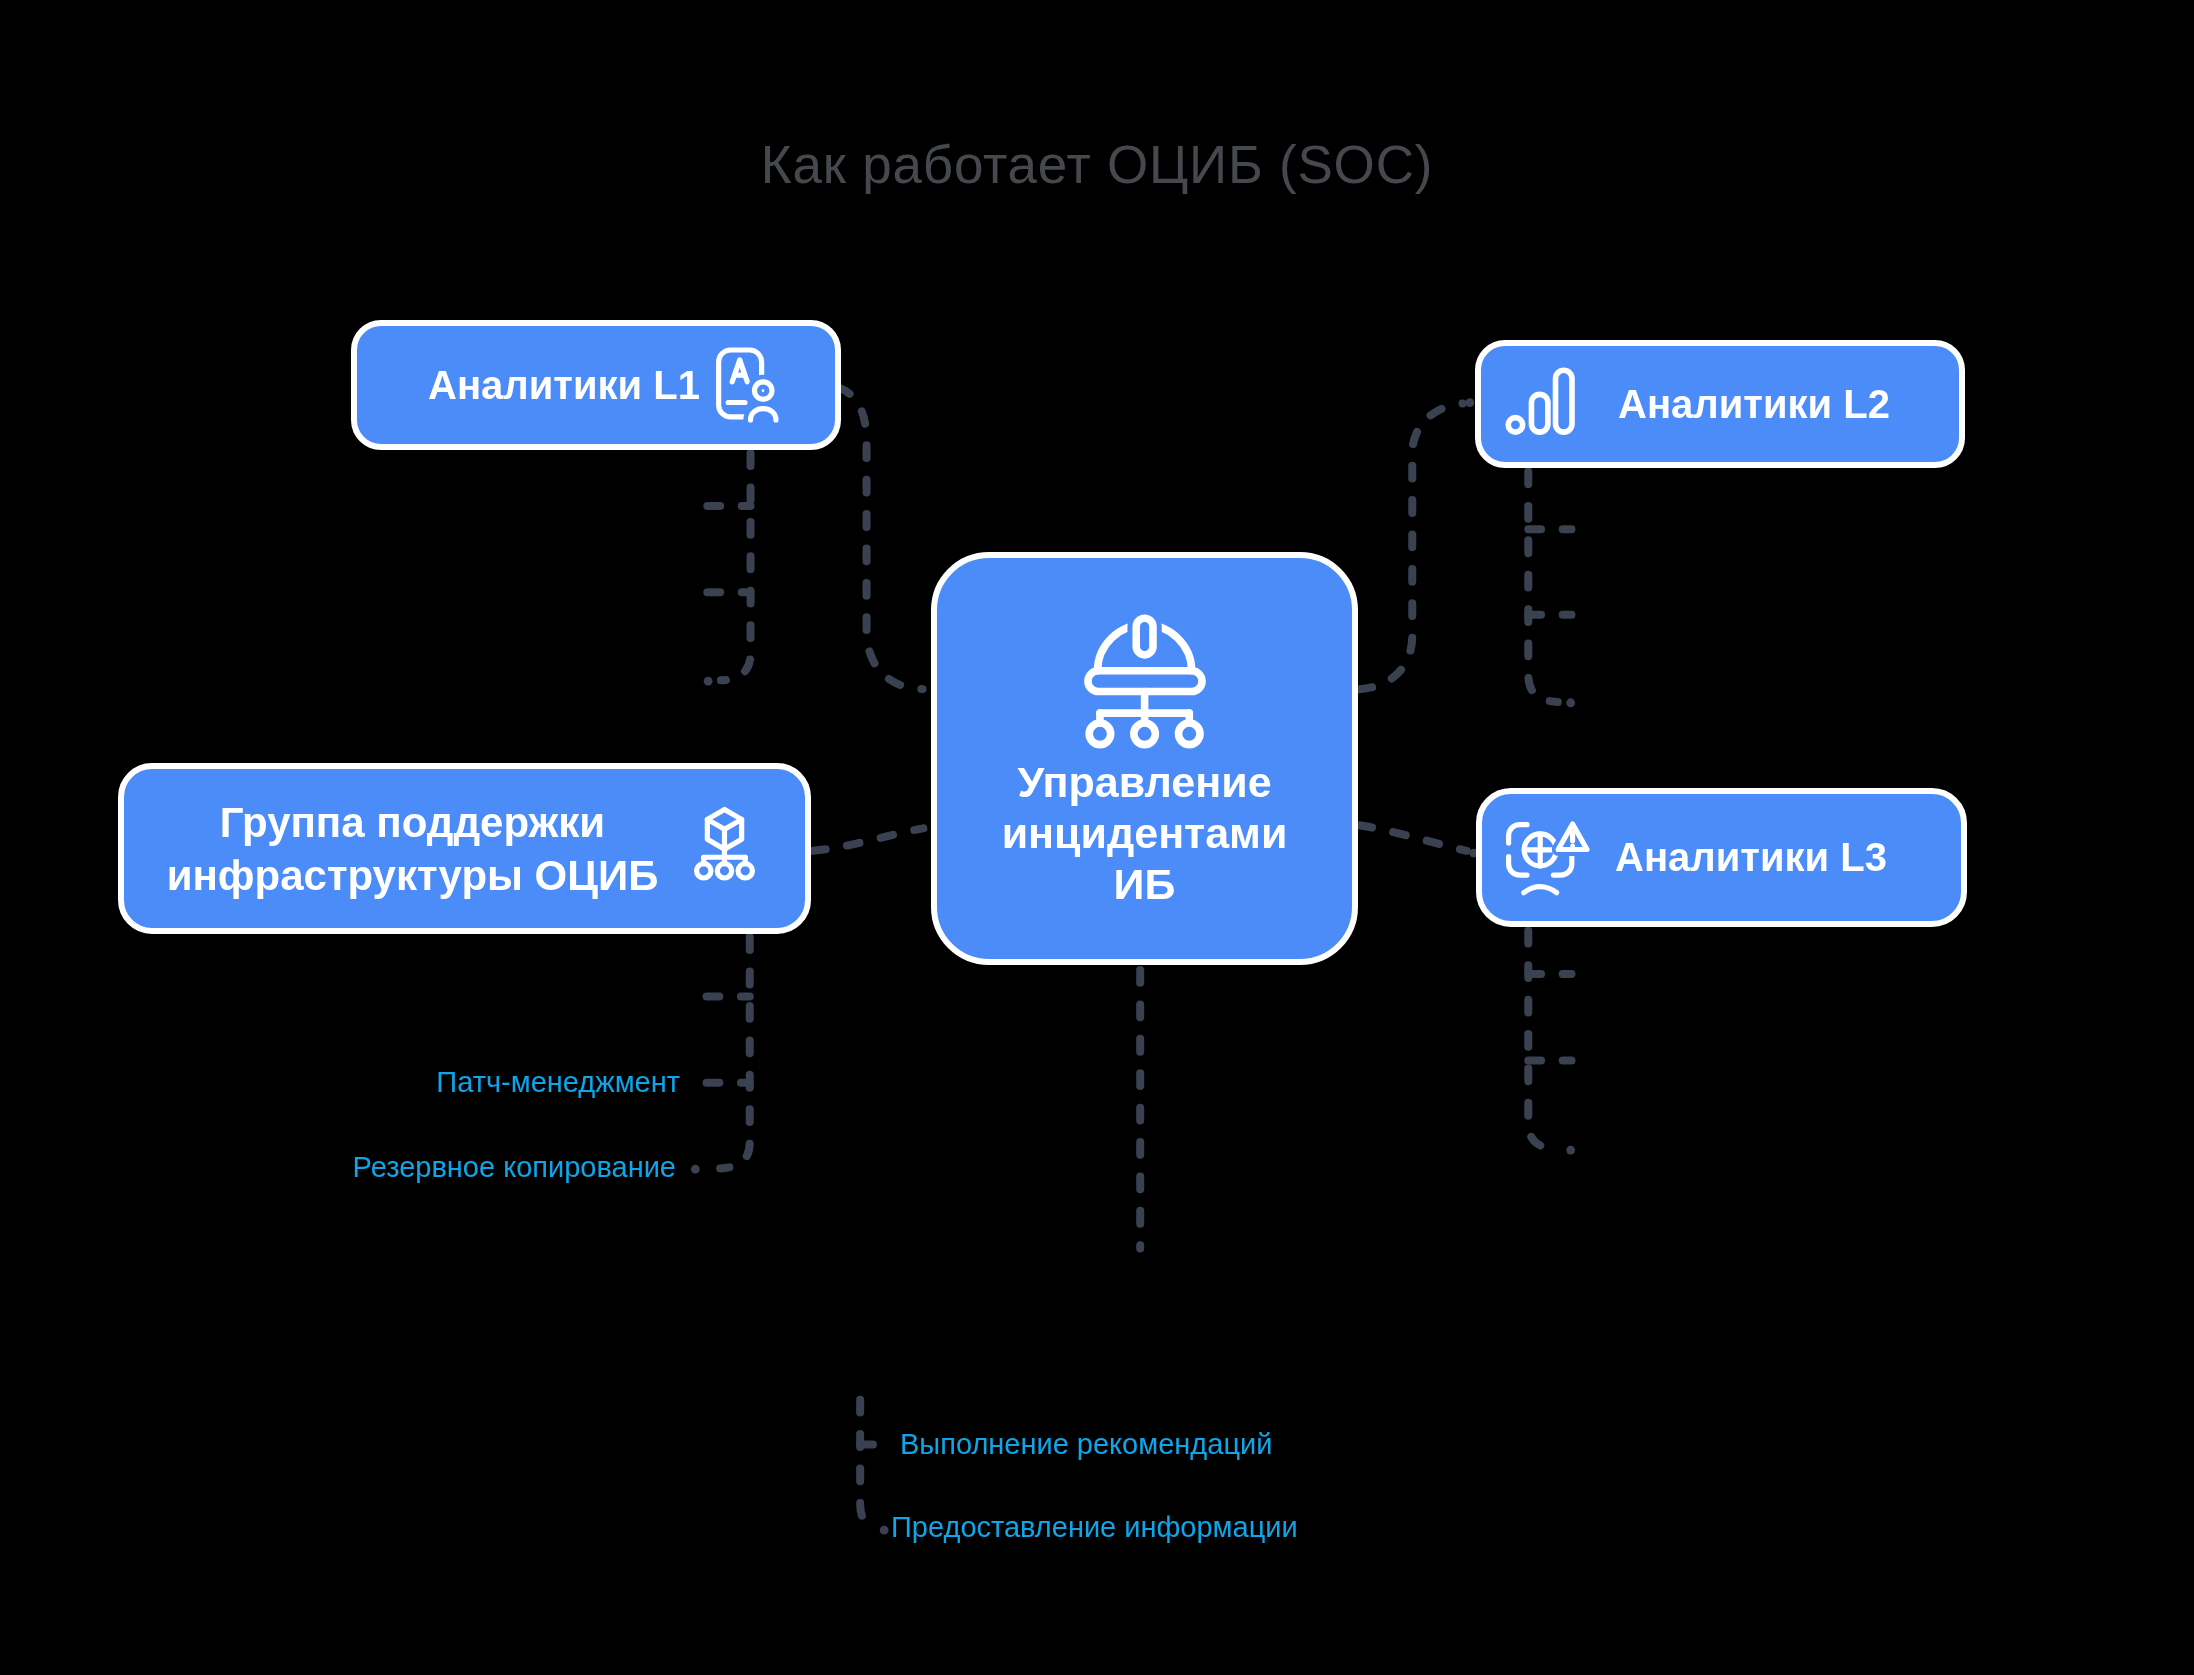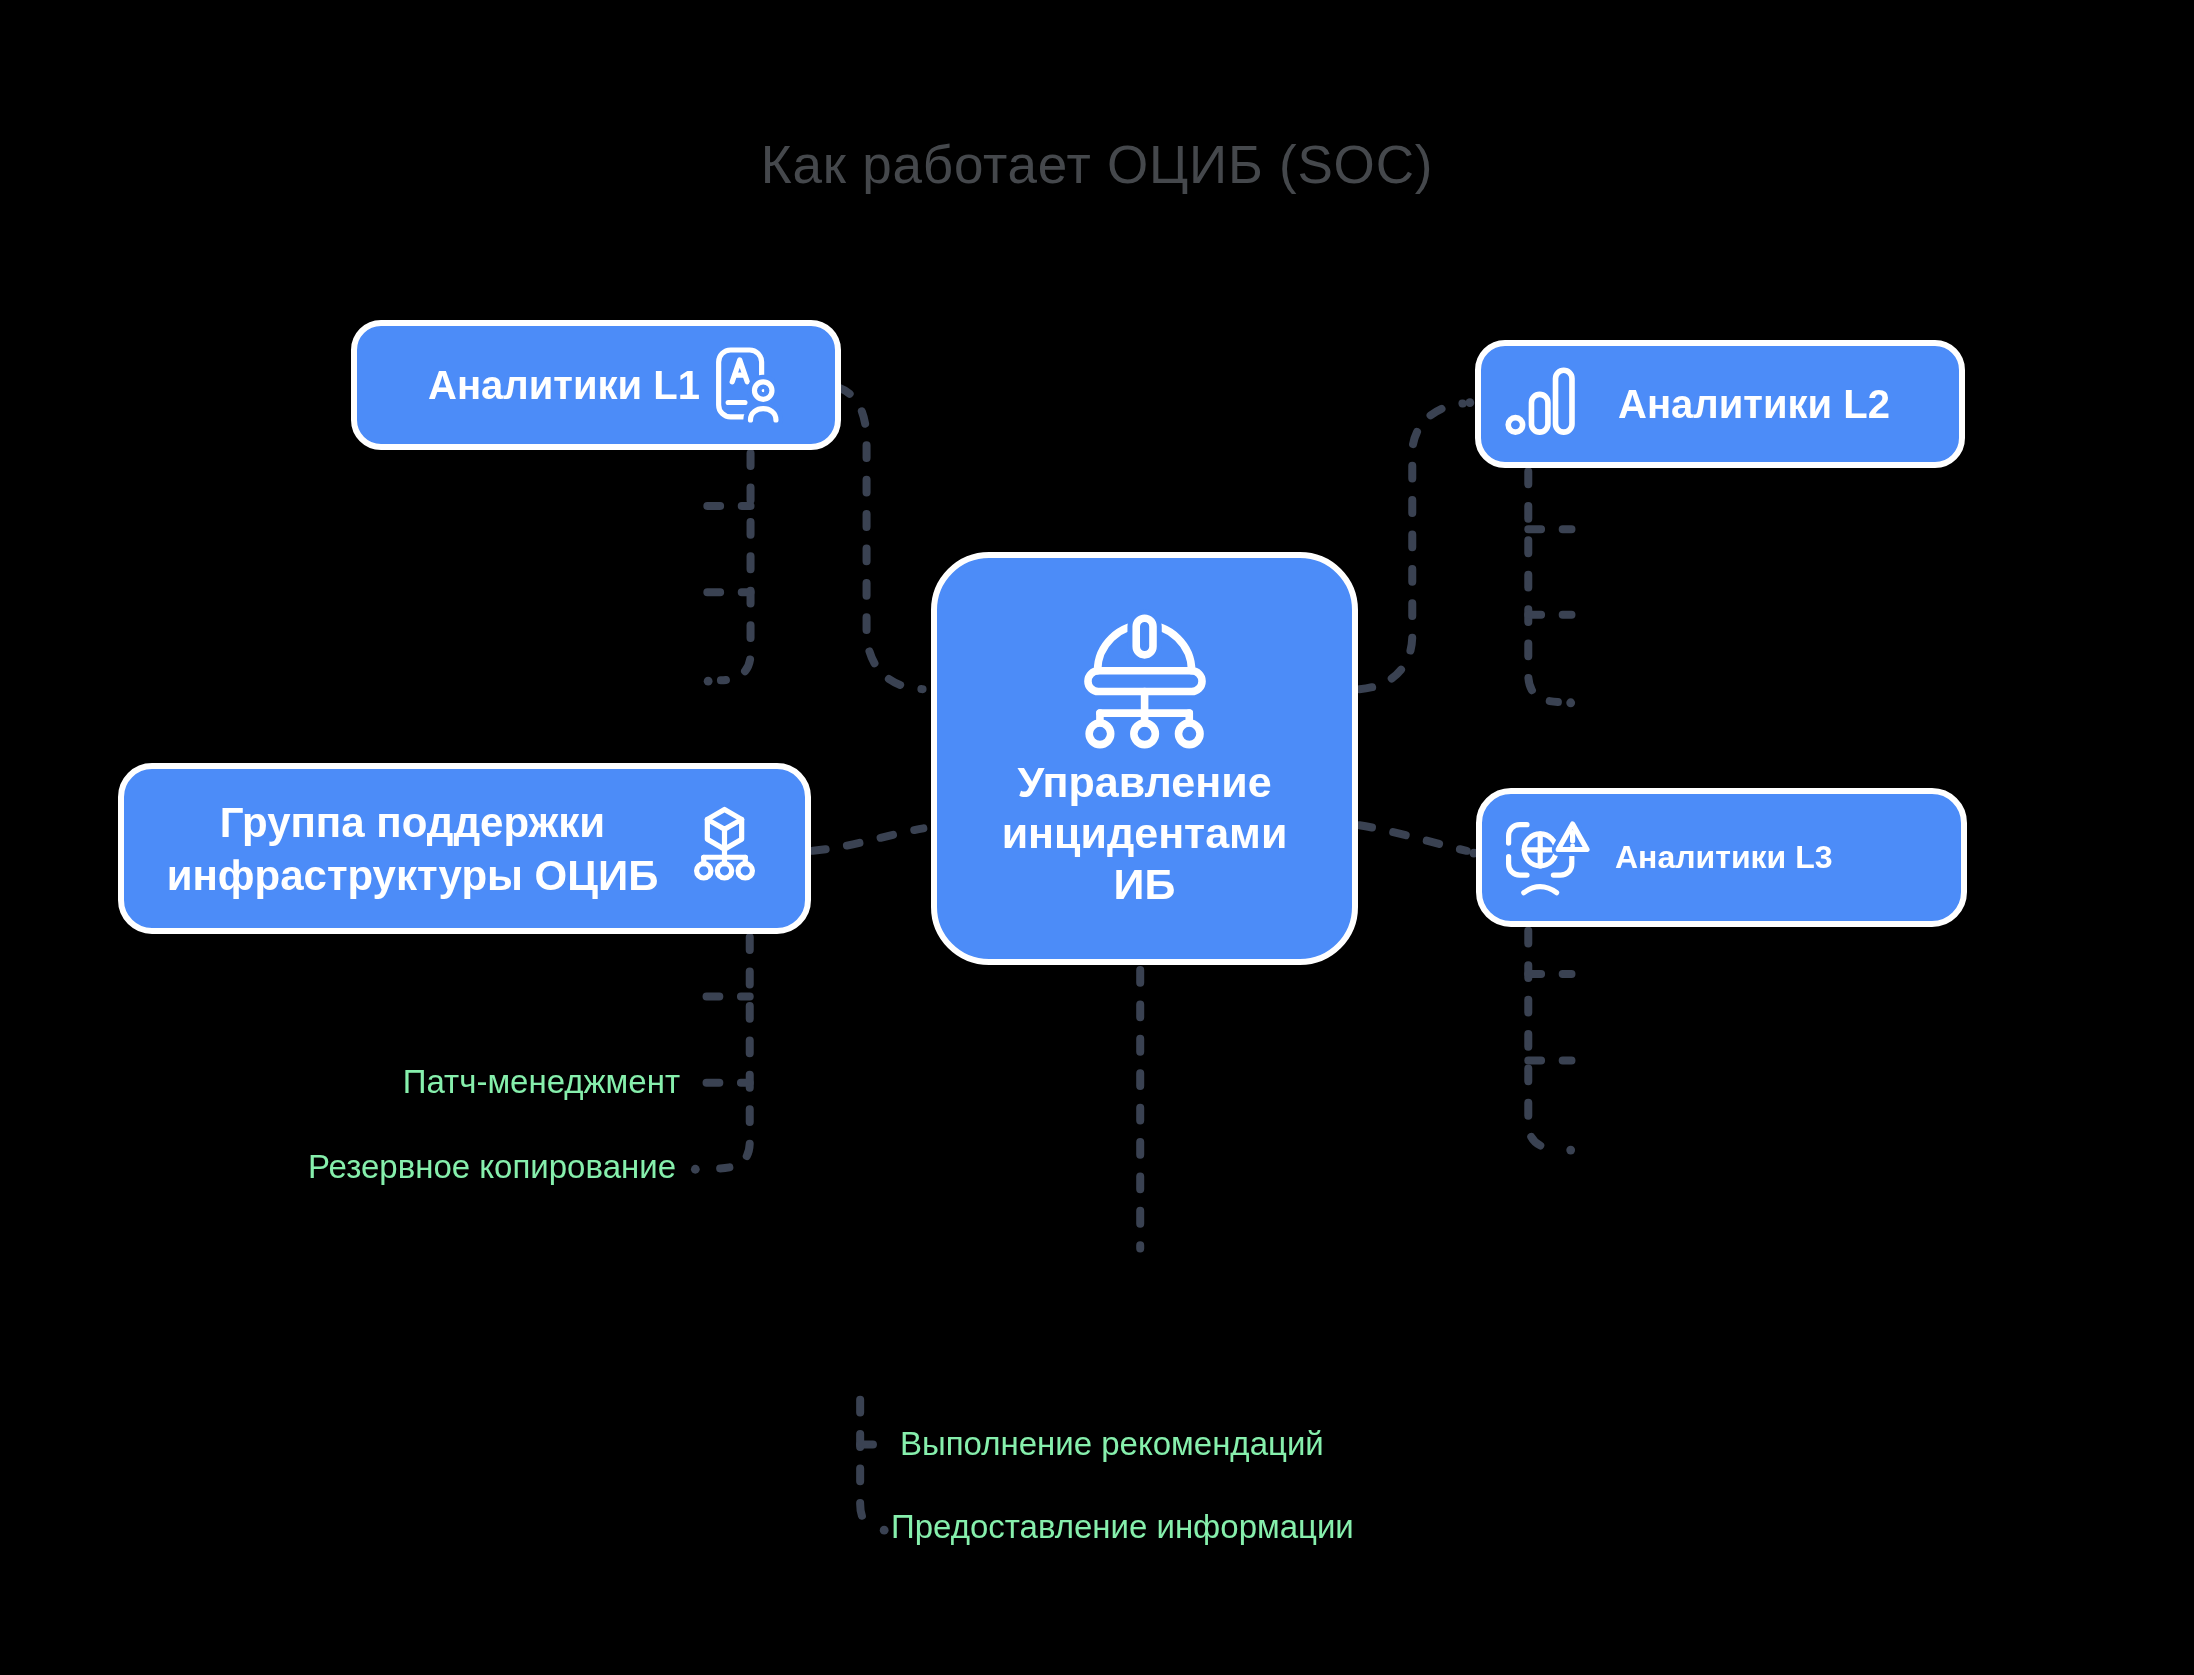--- a/index.html
+++ b/index.html
@@ -11,30 +11,30 @@
   .wire{fill:none;stroke:#3A4252;stroke-width:10;stroke-linecap:round;stroke-dasharray:16 27;}
   .wiredot{fill:#3A4252;stroke:none;}
   .node{position:absolute;box-sizing:border-box;background:#4C8CF8;border:6.4px solid #FFFFFF;
         display:flex;align-items:center;color:#FFFFFF;font-weight:bold;}
   .node .lbl{white-space:nowrap;}
   .n-l1{left:351px;top:320px;width:490px;height:130px;border-radius:30px;
         justify-content:center;gap:8px;font-size:40px;padding-left:21px;}
   .n-l2{left:1475px;top:340px;width:490px;height:128px;border-radius:30px;
         justify-content:flex-start;gap:36px;font-size:40px;padding-left:24px;}
   .n-l3{left:1476px;top:788px;width:491px;height:139px;border-radius:35px;
-        justify-content:flex-start;gap:24px;font-size:32px;padding-left:21px;}
+        justify-content:flex-start;gap:24px;font-size:40px;padding-left:21px;}
   .n-center{left:931px;top:552px;width:427px;height:413px;border-radius:58px;
         flex-direction:column;justify-content:center;gap:8px;font-size:43px;text-align:center;}
   .n-center .lines{line-height:51px;}
   .n-support{left:118px;top:763px;width:693px;height:171px;border-radius:34px;
         justify-content:center;gap:29px;font-size:42px;text-align:center;}
   .n-support .lines{line-height:53px;}
   .n-response{left:824px;top:1255px;width:608px;height:142px;border-radius:32px;
         justify-content:flex-start;gap:22.4px;font-size:40px;padding-left:34px;}
-  .ann{position:absolute;color:#86efac;font-size:33px;font-weight:500;white-space:nowrap;line-height:54px;}
+  .ann{position:absolute;color:#0ea5e9;font-size:29px;font-weight:500;white-space:nowrap;line-height:54px;}
   .ann-patch{right:1514px;top:1055px;}
   .ann-backup{right:1518px;top:1140px;}
   .ann-reco{left:900px;top:1417px;}
   .ann-info{left:891px;top:1500px;}
   .icon{flex:0 0 auto;display:block;}
 </style>
 </head>
 <body>
 
 <div class="canvas">

